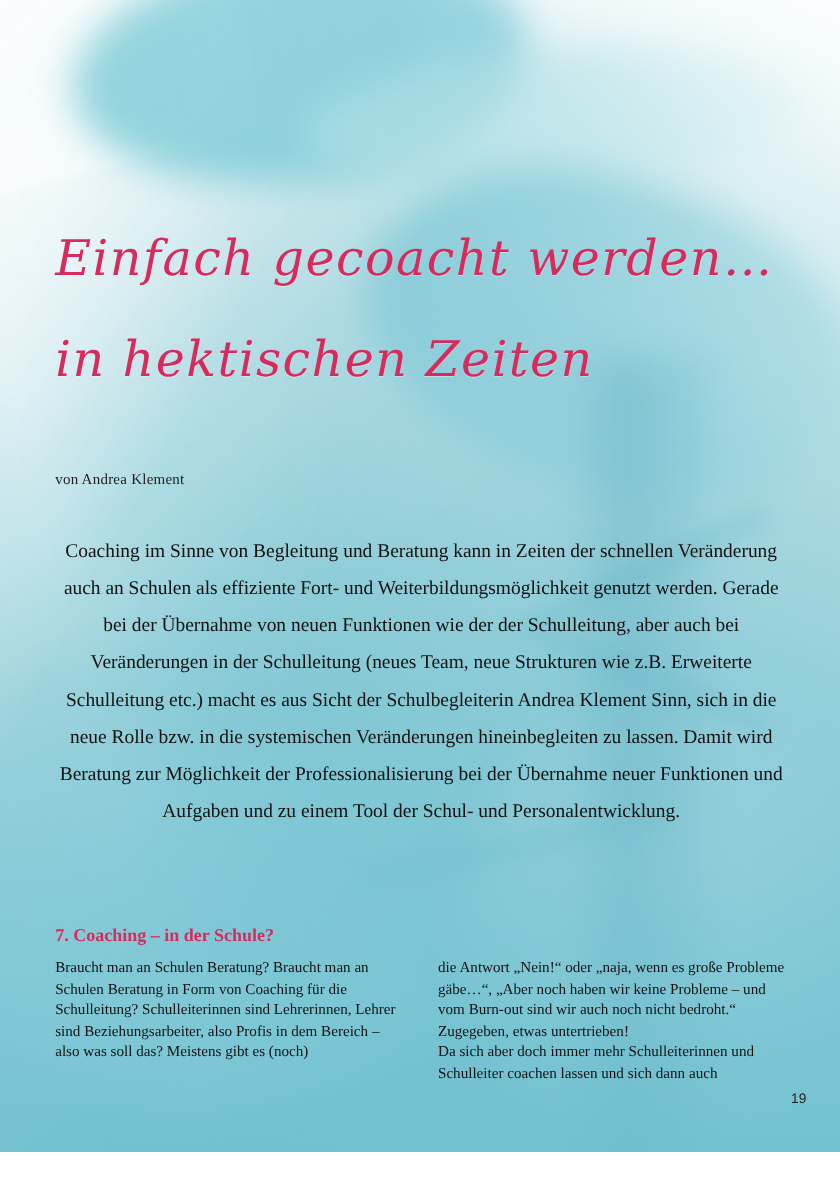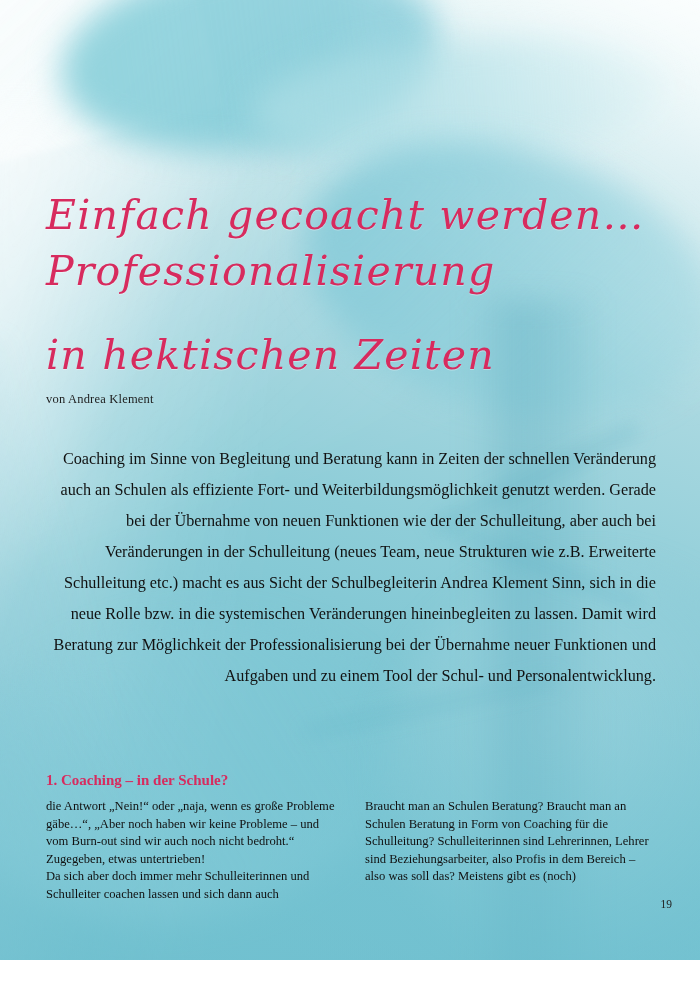--- a/index.html
+++ b/index.html
@@ -182,21 +182,21 @@
 
   .lede {
     position: absolute;
     left: 46px;
     top: 444px;
     width: 610px;
     font-family: "Liberation Serif", serif;
     font-size: 16.2px;
     line-height: 31px;
     color: #111111;
-    text-align: right;
+    text-align: center;
   }
 
   .section-heading {
     position: absolute;
     left: 46px;
     top: 772px;
     font-family: "Liberation Serif", serif;
     font-size: 15px;
     font-weight: 700;
     color: #d72b5e;
@@ -216,22 +216,22 @@
     font-size: 12.6px;
     line-height: 17.6px;
     color: #111111;
   }
   .col p { margin: 0; }
   .col p + p { margin-top: 0px; }
 
   .page-number {
     position: absolute;
     right: 28px;
-    bottom: 50px;
-    font-family: Liberation Serif, serif;
+    bottom: 38px;
+    font-family: Liberation Sans, sans-serif;
     font-size: 11.5px;
     color: #222;
   }
 </style>
 </head>
 <body>
 
 <div class="page">
 
   <div class="bg-base"></div>
@@ -248,35 +248,34 @@
   <div class="trunk"></div>
   <div class="branch b1"></div>
   <div class="branch b2"></div>
   <div class="branch b3"></div>
   <div class="bottom-wash"></div>
 
   <div class="content">
 
     <h1 class="title">
       <span class="l1">Einfach gecoacht werden…</span>
-      <span class="l2">Professionalisierung</span>
       <span class="l3">in hektischen Zeiten</span>
     </h1>
 
     <div class="byline">von Andrea Klement</div>
 
     <div class="lede">Coaching im Sinne von Begleitung und Beratung kann in Zeiten der schnellen Veränderung auch an Schulen als effiziente Fort- und Weiterbildungsmöglichkeit genutzt werden. Gerade bei der Übernahme von neuen Funktionen wie der der Schulleitung, aber auch bei Veränderungen in der Schulleitung (neues Team, neue Strukturen wie z.B. Erweiterte Schulleitung etc.) macht es aus Sicht der Schulbegleiterin Andrea Klement Sinn, sich in die neue Rolle bzw. in die systemischen Veränderungen hineinbegleiten zu lassen. Damit wird Beratung zur Möglichkeit der Professionalisierung bei der Übernahme neuer Funktionen und Aufgaben und zu einem Tool der Schul- und Personalentwicklung.</div>
 
-    <div class="section-heading">1. Coaching – in der Schule?</div>
+    <div class="section-heading">7. Coaching – in der Schule?</div>
 
     <div class="cols">
+      <div class="col">
+        <p>Braucht man an Schulen Beratung? Braucht man an Schulen Beratung in Form von Coaching für die Schulleitung? Schulleiterinnen sind Lehrerinnen, Lehrer sind Beziehungsarbeiter, also Profis in dem Bereich – also was soll das? Meistens gibt es (noch)</p>
+      </div>
       <div class="col">
         <p>die Antwort „Nein!“ oder „naja, wenn es große Probleme gäbe…“, „Aber noch haben wir keine Probleme – und vom Burn-out sind wir auch noch nicht bedroht.“ Zugegeben, etwas untertrieben!</p>
         <p>Da sich aber doch immer mehr Schulleiterinnen und Schulleiter coachen lassen und sich dann auch</p>
       </div>
-      <div class="col">
-        <p>Braucht man an Schulen Beratung? Braucht man an Schulen Beratung in Form von Coaching für die Schulleitung? Schulleiterinnen sind Lehrerinnen, Lehrer sind Beziehungsarbeiter, also Profis in dem Bereich – also was soll das? Meistens gibt es (noch)</p>
-      </div>
     </div>
 
     <div class="page-number">19</div>
   </div>
 </div>
 
 </body></html>

